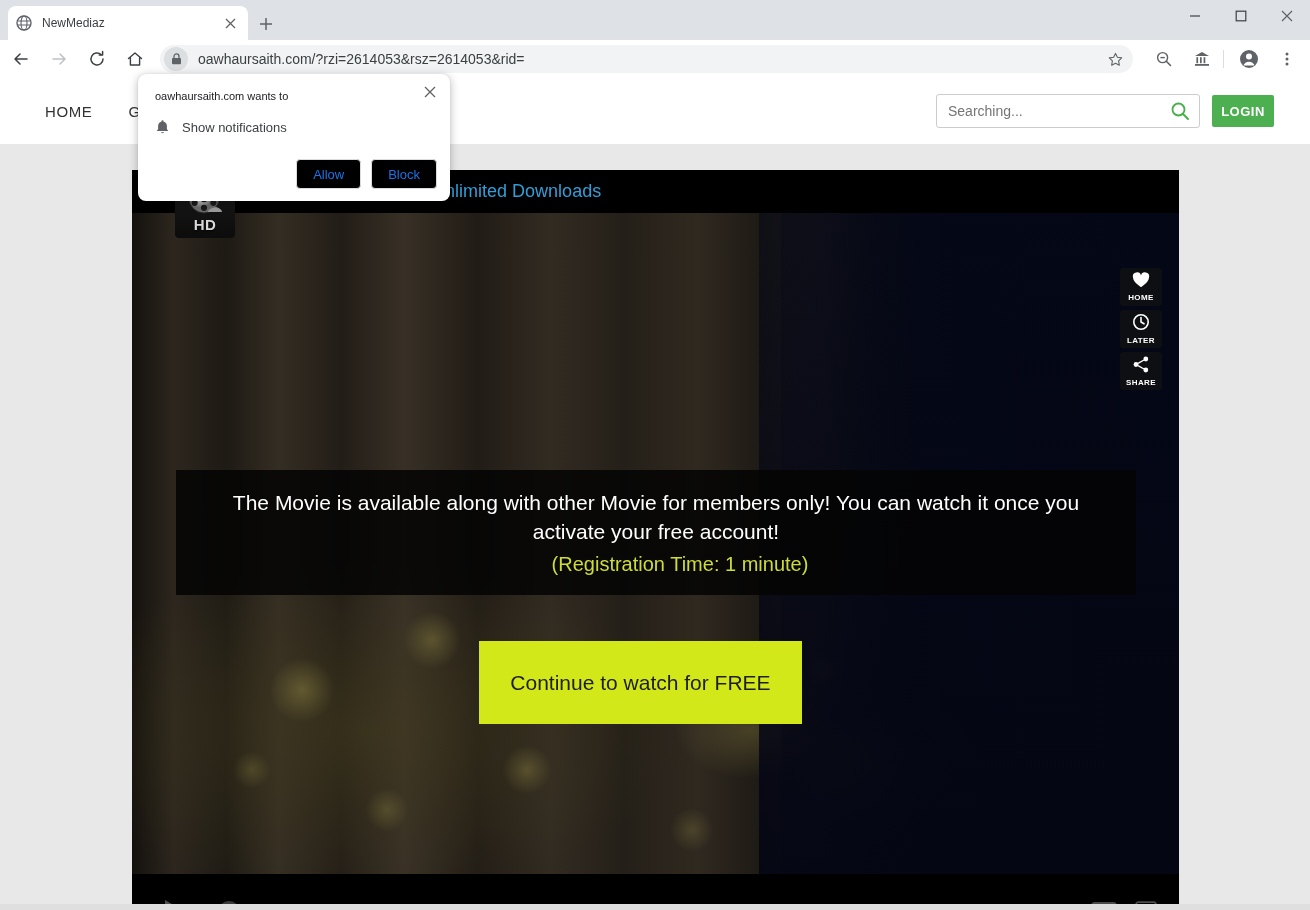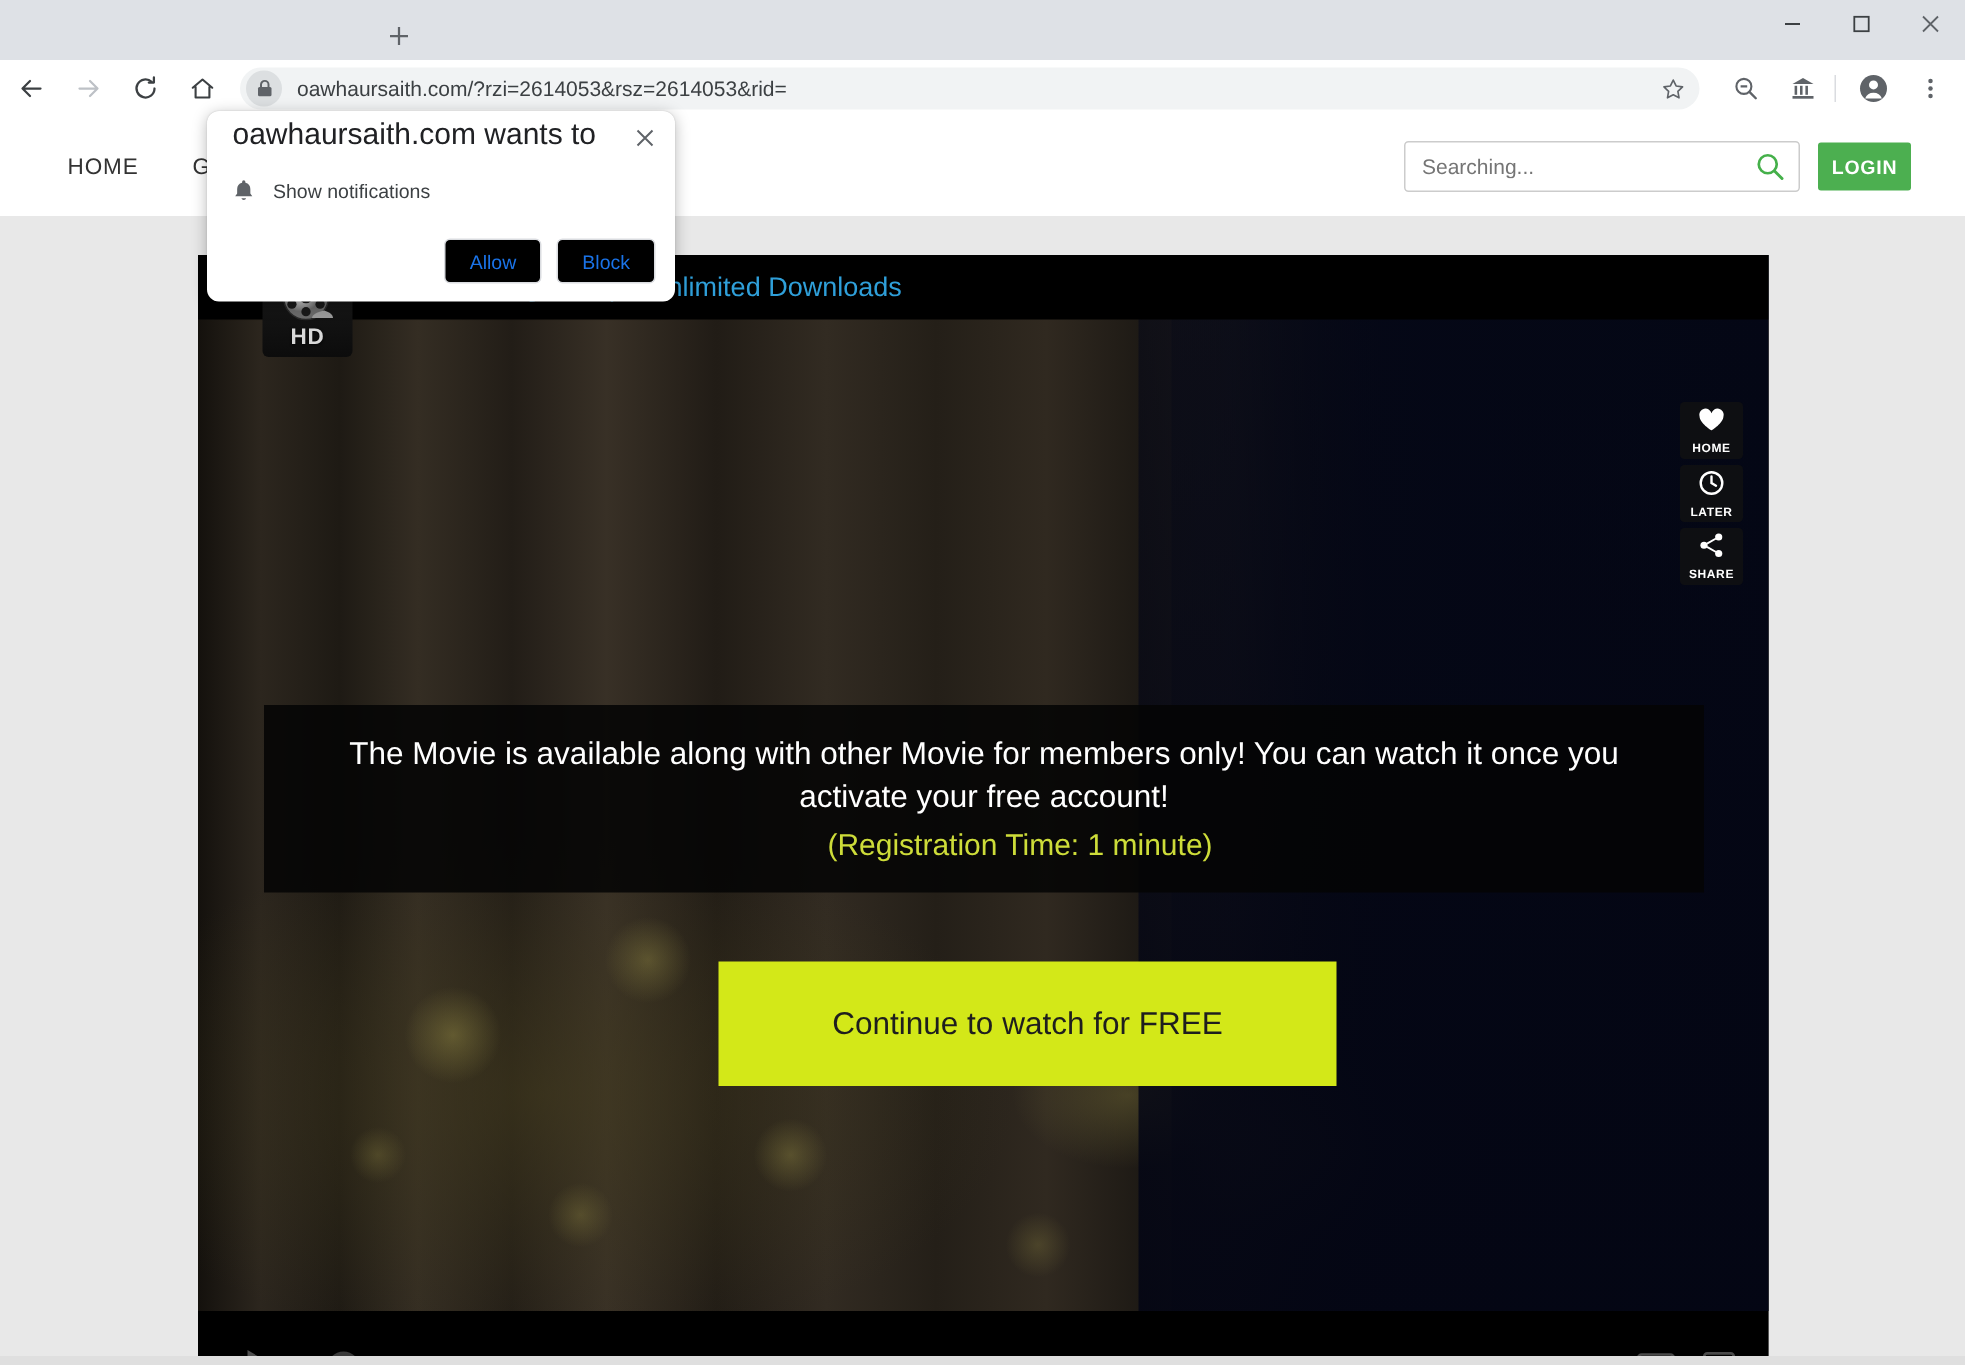--- a/index.html
+++ b/index.html
@@ -199,21 +199,21 @@
     font-size: 21px; color: #ffffff; text-align: center; line-height: 1.38;
     font-family: "Liberation Sans", sans-serif;
   }
   #overlay-line2 {
     font-size: 20px; color: #cddc39; text-align: center; margin-top: 6px;
     font-family: "Liberation Sans", sans-serif;
     margin-left: 48px;
   }
 
   #cta-btn {
-    position: absolute; left: 347px; top: 471px; width: 412px; height: 83px;
+    position: absolute; left: 347px; top: 471px; width: 323px; height: 83px;
     background: #d3e818; z-index: 6;
     display: flex; align-items: center; justify-content: center;
     border: none; font-family: "Liberation Sans", sans-serif;
   }
   #cta-label { font-size: 21px; color: #1e1e1e; }
 
   #controls {
     position: absolute; left: 0; bottom: 0; width: 1047px; height: 76px;
     background: #000000; z-index: 6;
     display: flex; align-items: center;
@@ -239,21 +239,21 @@
     position: absolute; left: 138px; top: 74px; width: 312px; height: 127px;
     background: #ffffff; z-index: 50;
     border-radius: 8px;
     box-shadow: 0 2px 10px rgba(0,0,0,0.28), 0 0 1px rgba(0,0,0,0.2);
   }
   #perm-close {
     position: absolute; right: 9px; top: 7px; width: 22px; height: 22px;
     display: flex; align-items: center; justify-content: center; color: #5f6368;
   }
   #perm-title {
-    position: absolute; left: 17px; top: 5px; font-size: 20px; color: #202124;
+    position: absolute; left: 17px; top: 16px; font-size: 11px; color: #202124;
     font-family: "Liberation Sans", sans-serif;
   }
   #perm-row {
     position: absolute; left: 17px; top: 45px; display: flex; align-items: center; gap: 12px;
   }
   #perm-row .bell { color: #5f6368; display: flex; }
   #perm-row .txt { font-size: 13px; color: #3c4043; }
   #perm-actions {
     position: absolute; right: 13px; bottom: 12px; display: flex; gap: 10px;
   }
@@ -263,20 +263,35 @@
     color: #1a73e8; font-size: 13px; font-family: "Liberation Sans", sans-serif;
     display: flex; align-items: center; justify-content: center;
   }
 </style>
 </head>
 <body>
 
 <div id="browser">
 
   <div id="tabstrip">
+    <div id="tab">
+      <span id="tab-favicon">
+        <svg width="16" height="16" viewBox="0 0 16 16">
+          <circle cx="8" cy="8" r="7" fill="none" stroke="#5f6368" stroke-width="1.4"></circle>
+          <ellipse cx="8" cy="8" rx="3" ry="7" fill="none" stroke="#5f6368" stroke-width="1.1"></ellipse>
+          <path d="M1.4 6h13.2M1.4 10h13.2" stroke="#5f6368" stroke-width="1.1"></path>
+        </svg>
+      </span>
+      <span id="tab-title">NewMediaz</span>
+      <span id="tab-close">
+        <svg width="11" height="11" viewBox="0 0 11 11">
+            <path d="M1 1L10 10M10 1L1 10" stroke="#5f6368" stroke-width="1.3"></path>
+          </svg>
+      </span>
+    </div>
     <div id="newtab">
       <svg width="14" height="14" viewBox="0 0 14 14">
           <path d="M7 1v12M1 7h12" stroke="#5f6368" stroke-width="1.5"></path>
         </svg>
     </div>
     <div id="win-controls">
       <div class="wc">
         <svg width="12" height="12" viewBox="0 0 12 12">
             <path d="M1 6h10" stroke="#3c4043" stroke-width="1.2"></path>
           </svg>

